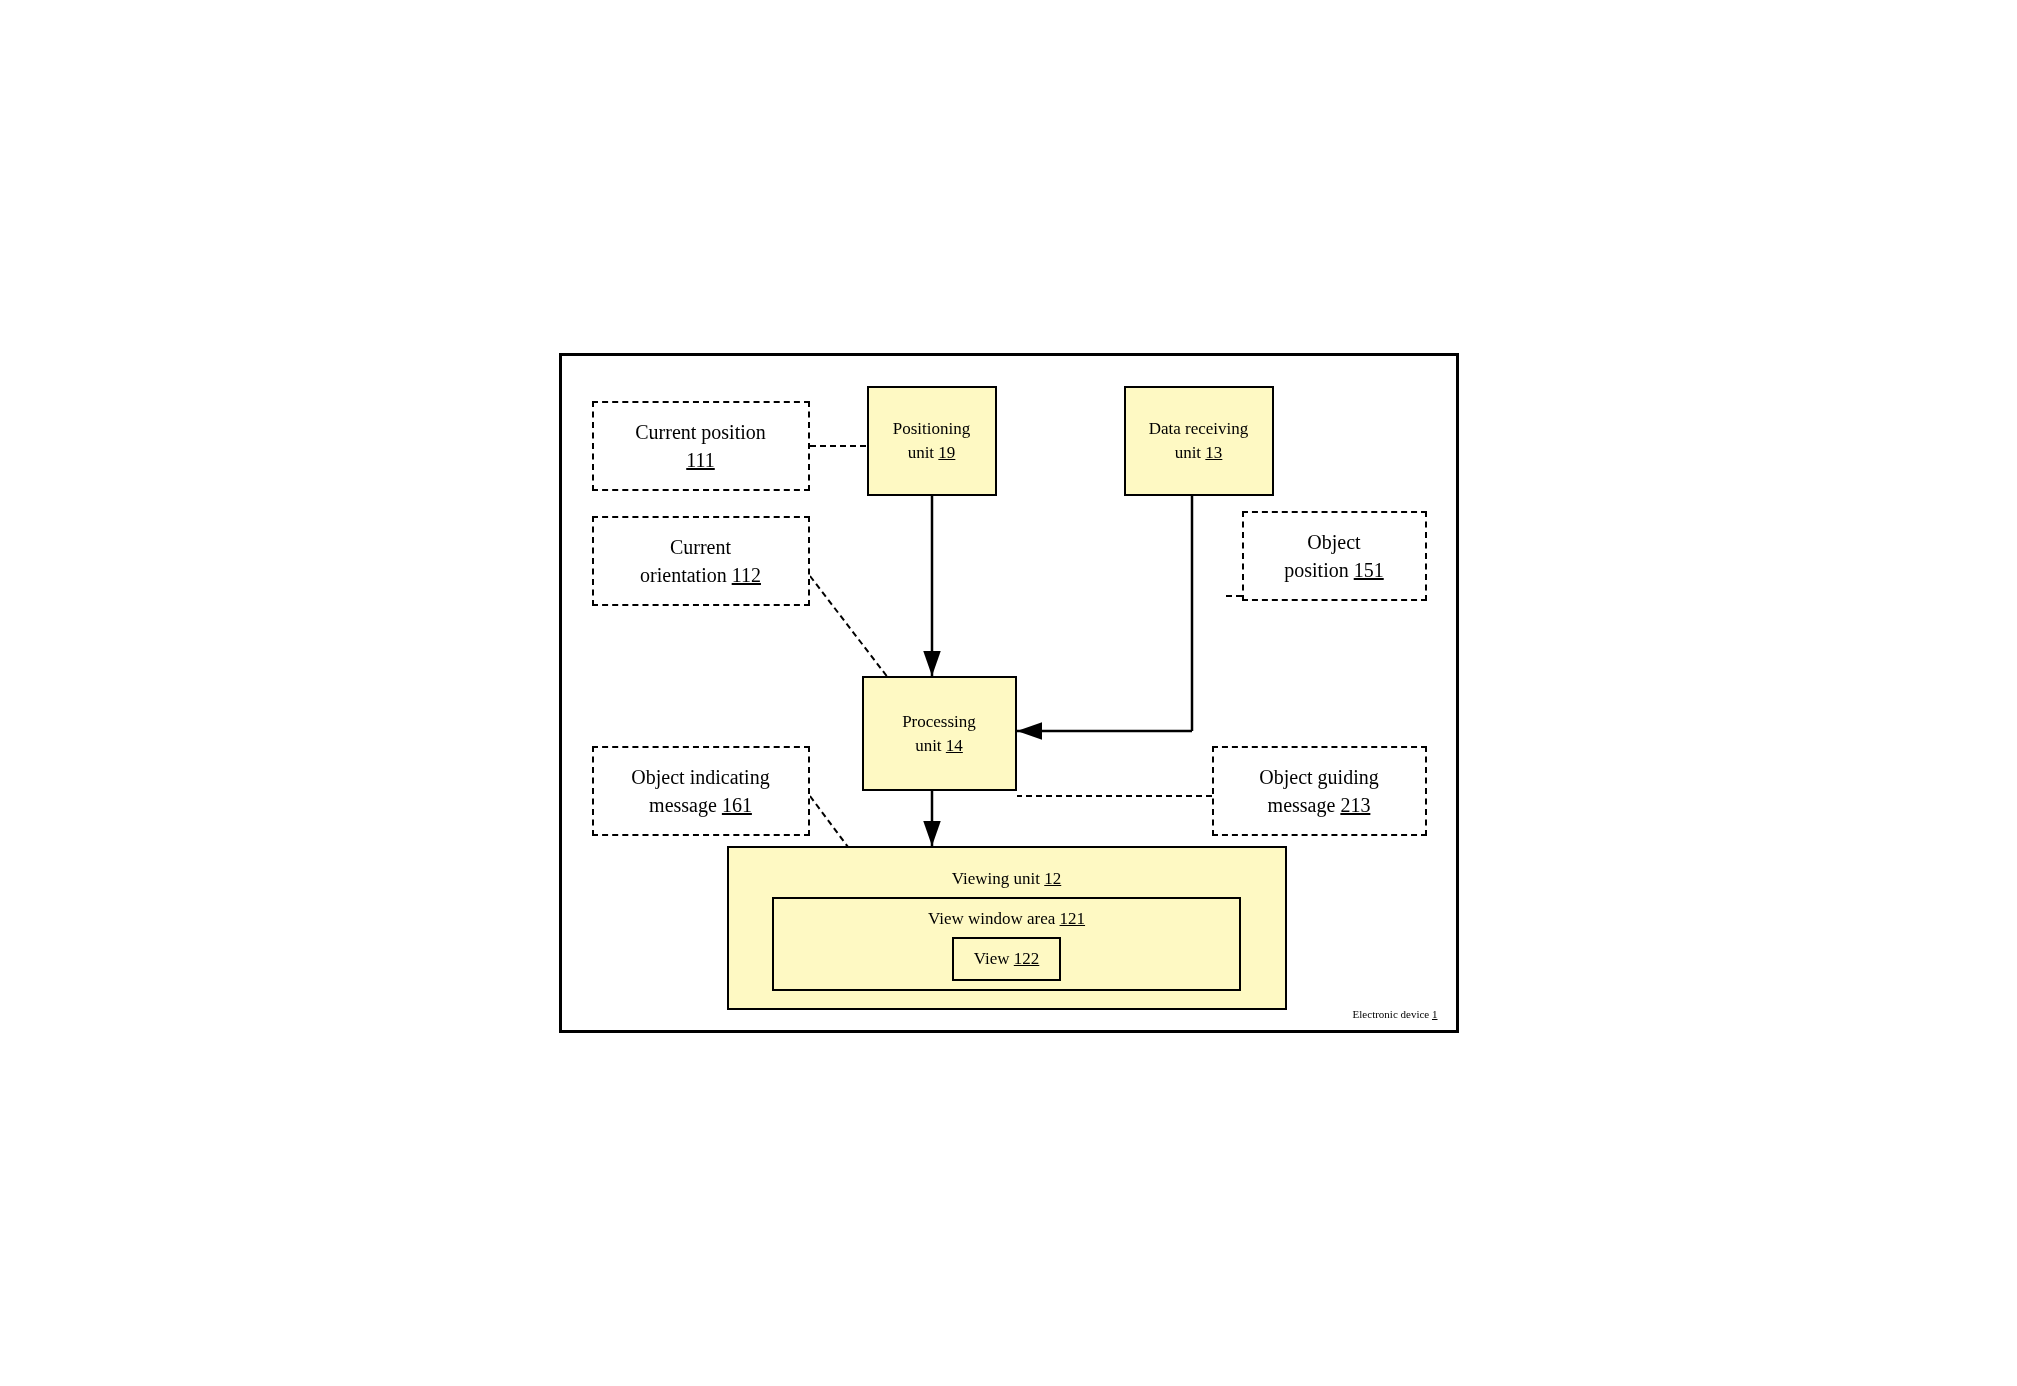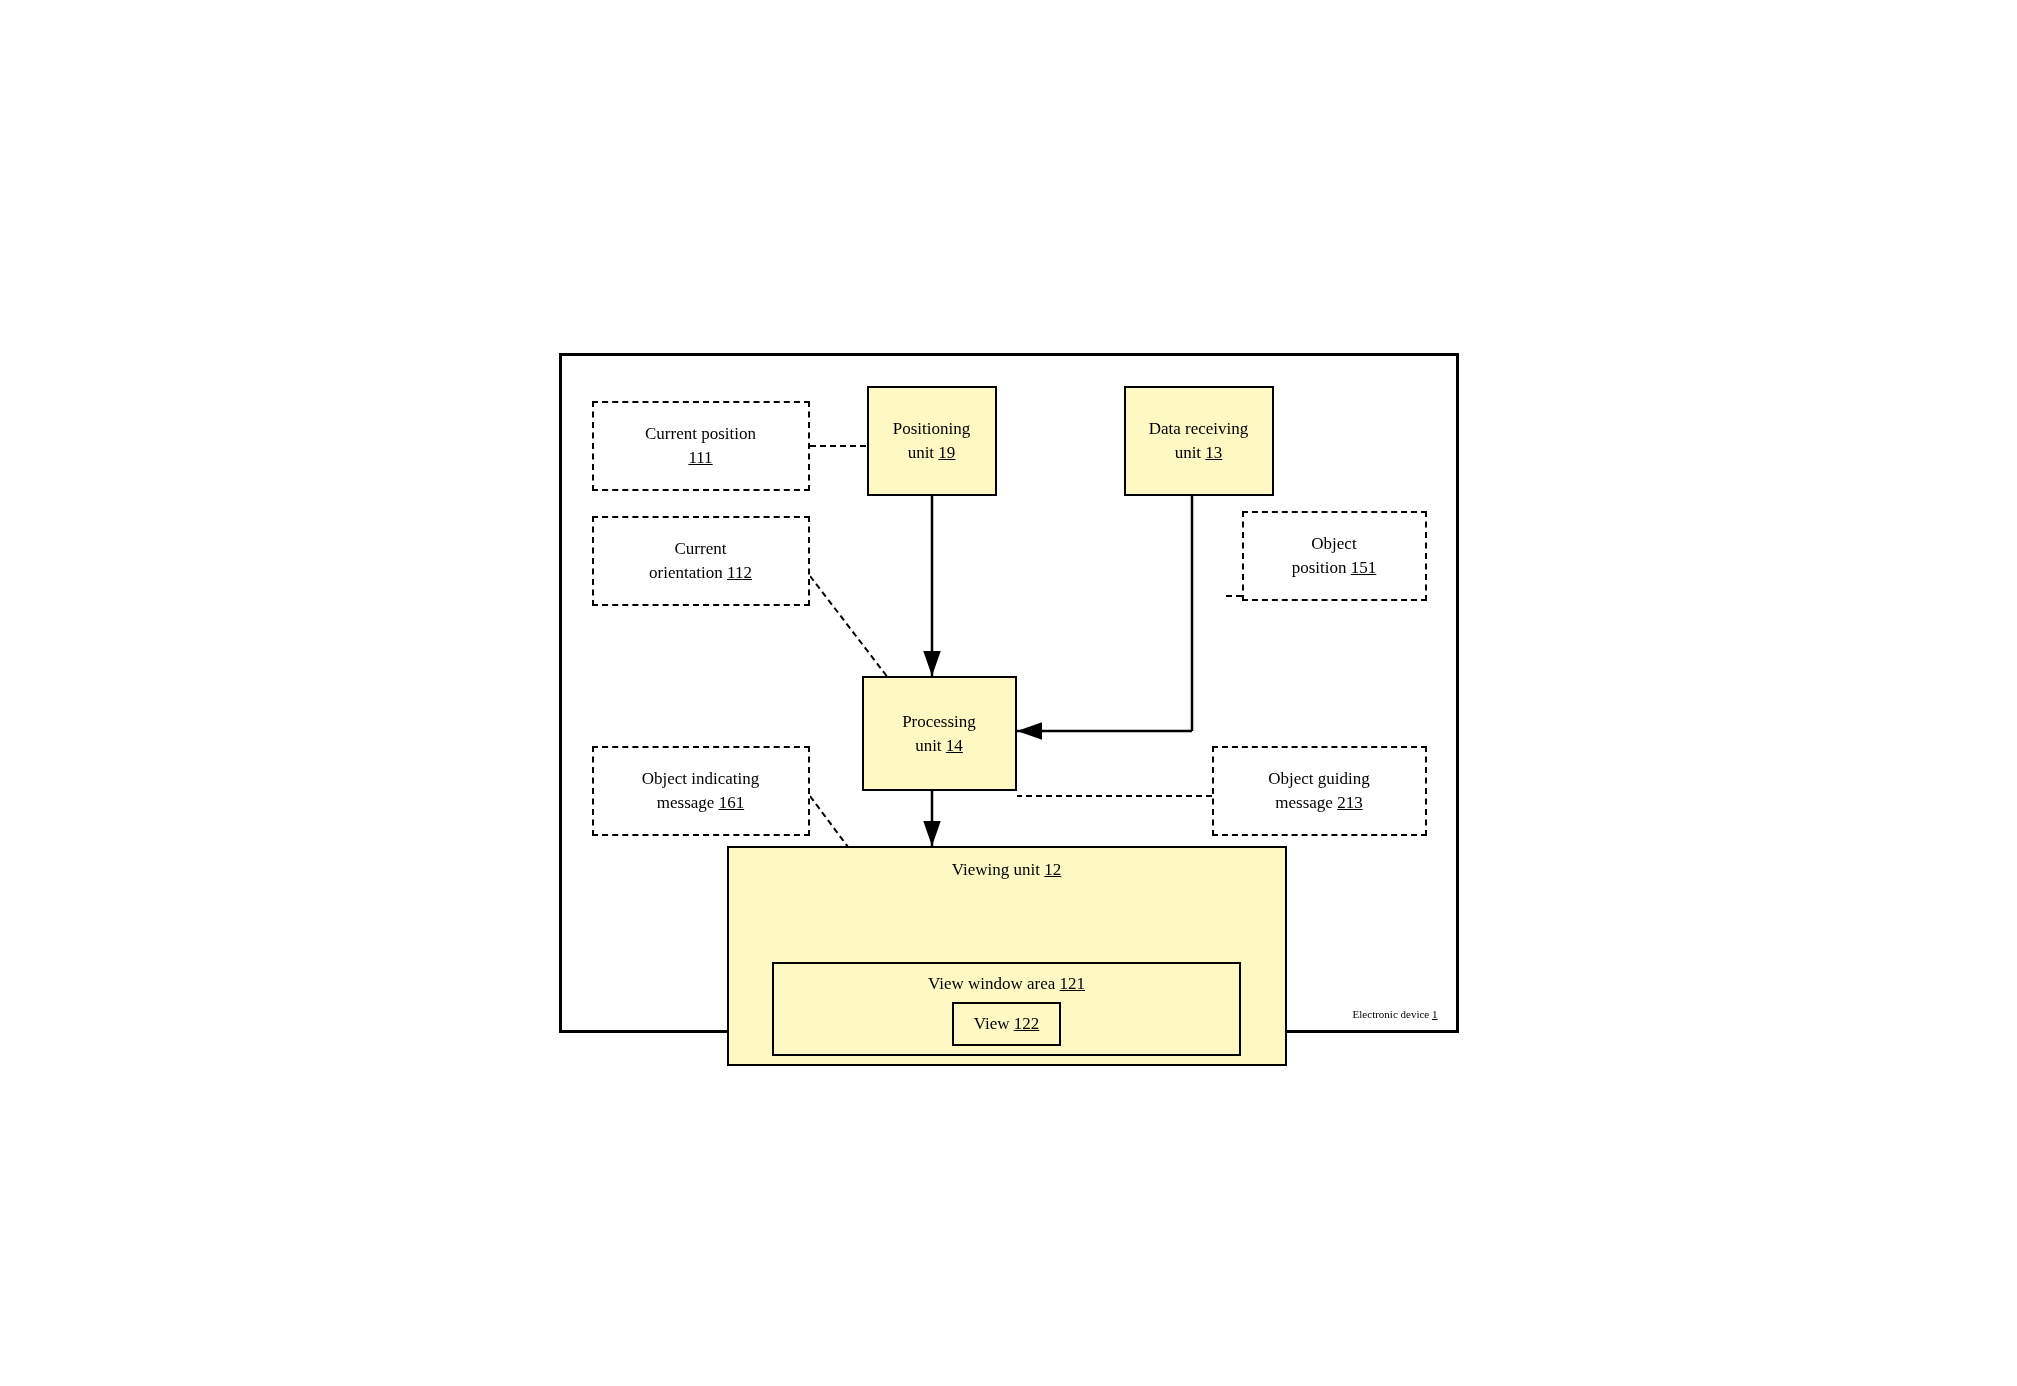--- a/index.html
+++ b/index.html
@@ -39,21 +39,21 @@
     .box-dashed {
       border: 2.5px dashed #000;
       background: #fff;
       position: absolute;
       display: flex;
       flex-direction: column;
       align-items: center;
       justify-content: center;
       text-align: center;
       padding: 8px 12px;
-      font-size: 17px;
+      font-size: 20px;
       line-height: 1.4;
     }
 
     .underline {
       text-decoration: underline;
     }
 
     
     .diagram-label {
       position: absolute;
@@ -109,21 +109,21 @@
   </div>
 
   <div class="box-solid" style="left: 562px; top: 30px; width: 150px; height: 110px;">
     <span>Data receiving<br>unit <span class="underline">13</span></span>
   </div>
 
   <div class="box-solid" style="left: 300px; top: 320px; width: 155px; height: 115px;">
     <span>Processing<br>unit <span class="underline">14</span></span>
   </div>
 
-  <div class="box-solid" style="left: 165px; top: 490px; width: 560px; height: 220px; justify-content: space-between; padding-top: 10px;">
+  <div class="box-solid" style="left: 165px; top: 490px; width: 560px; height: 164px; justify-content: center; padding-top: 10px;">
     <div style="width:100%; text-align:center; font-size:17px; margin-bottom: 6px;">
       <span>Viewing unit <span class="underline">12</span></span>
     </div>
 
     <div style="border: 2.5px solid #000; width: 88%; padding: 8px 10px; text-align:center; position:relative;">
       <div style="font-size:17px; margin-bottom:6px;">
         <span>View window area <span class="underline">121</span></span>
       </div>
       
       <div style="border: 2.5px solid #000; padding: 8px 20px; display:inline-block; text-align:center;">

